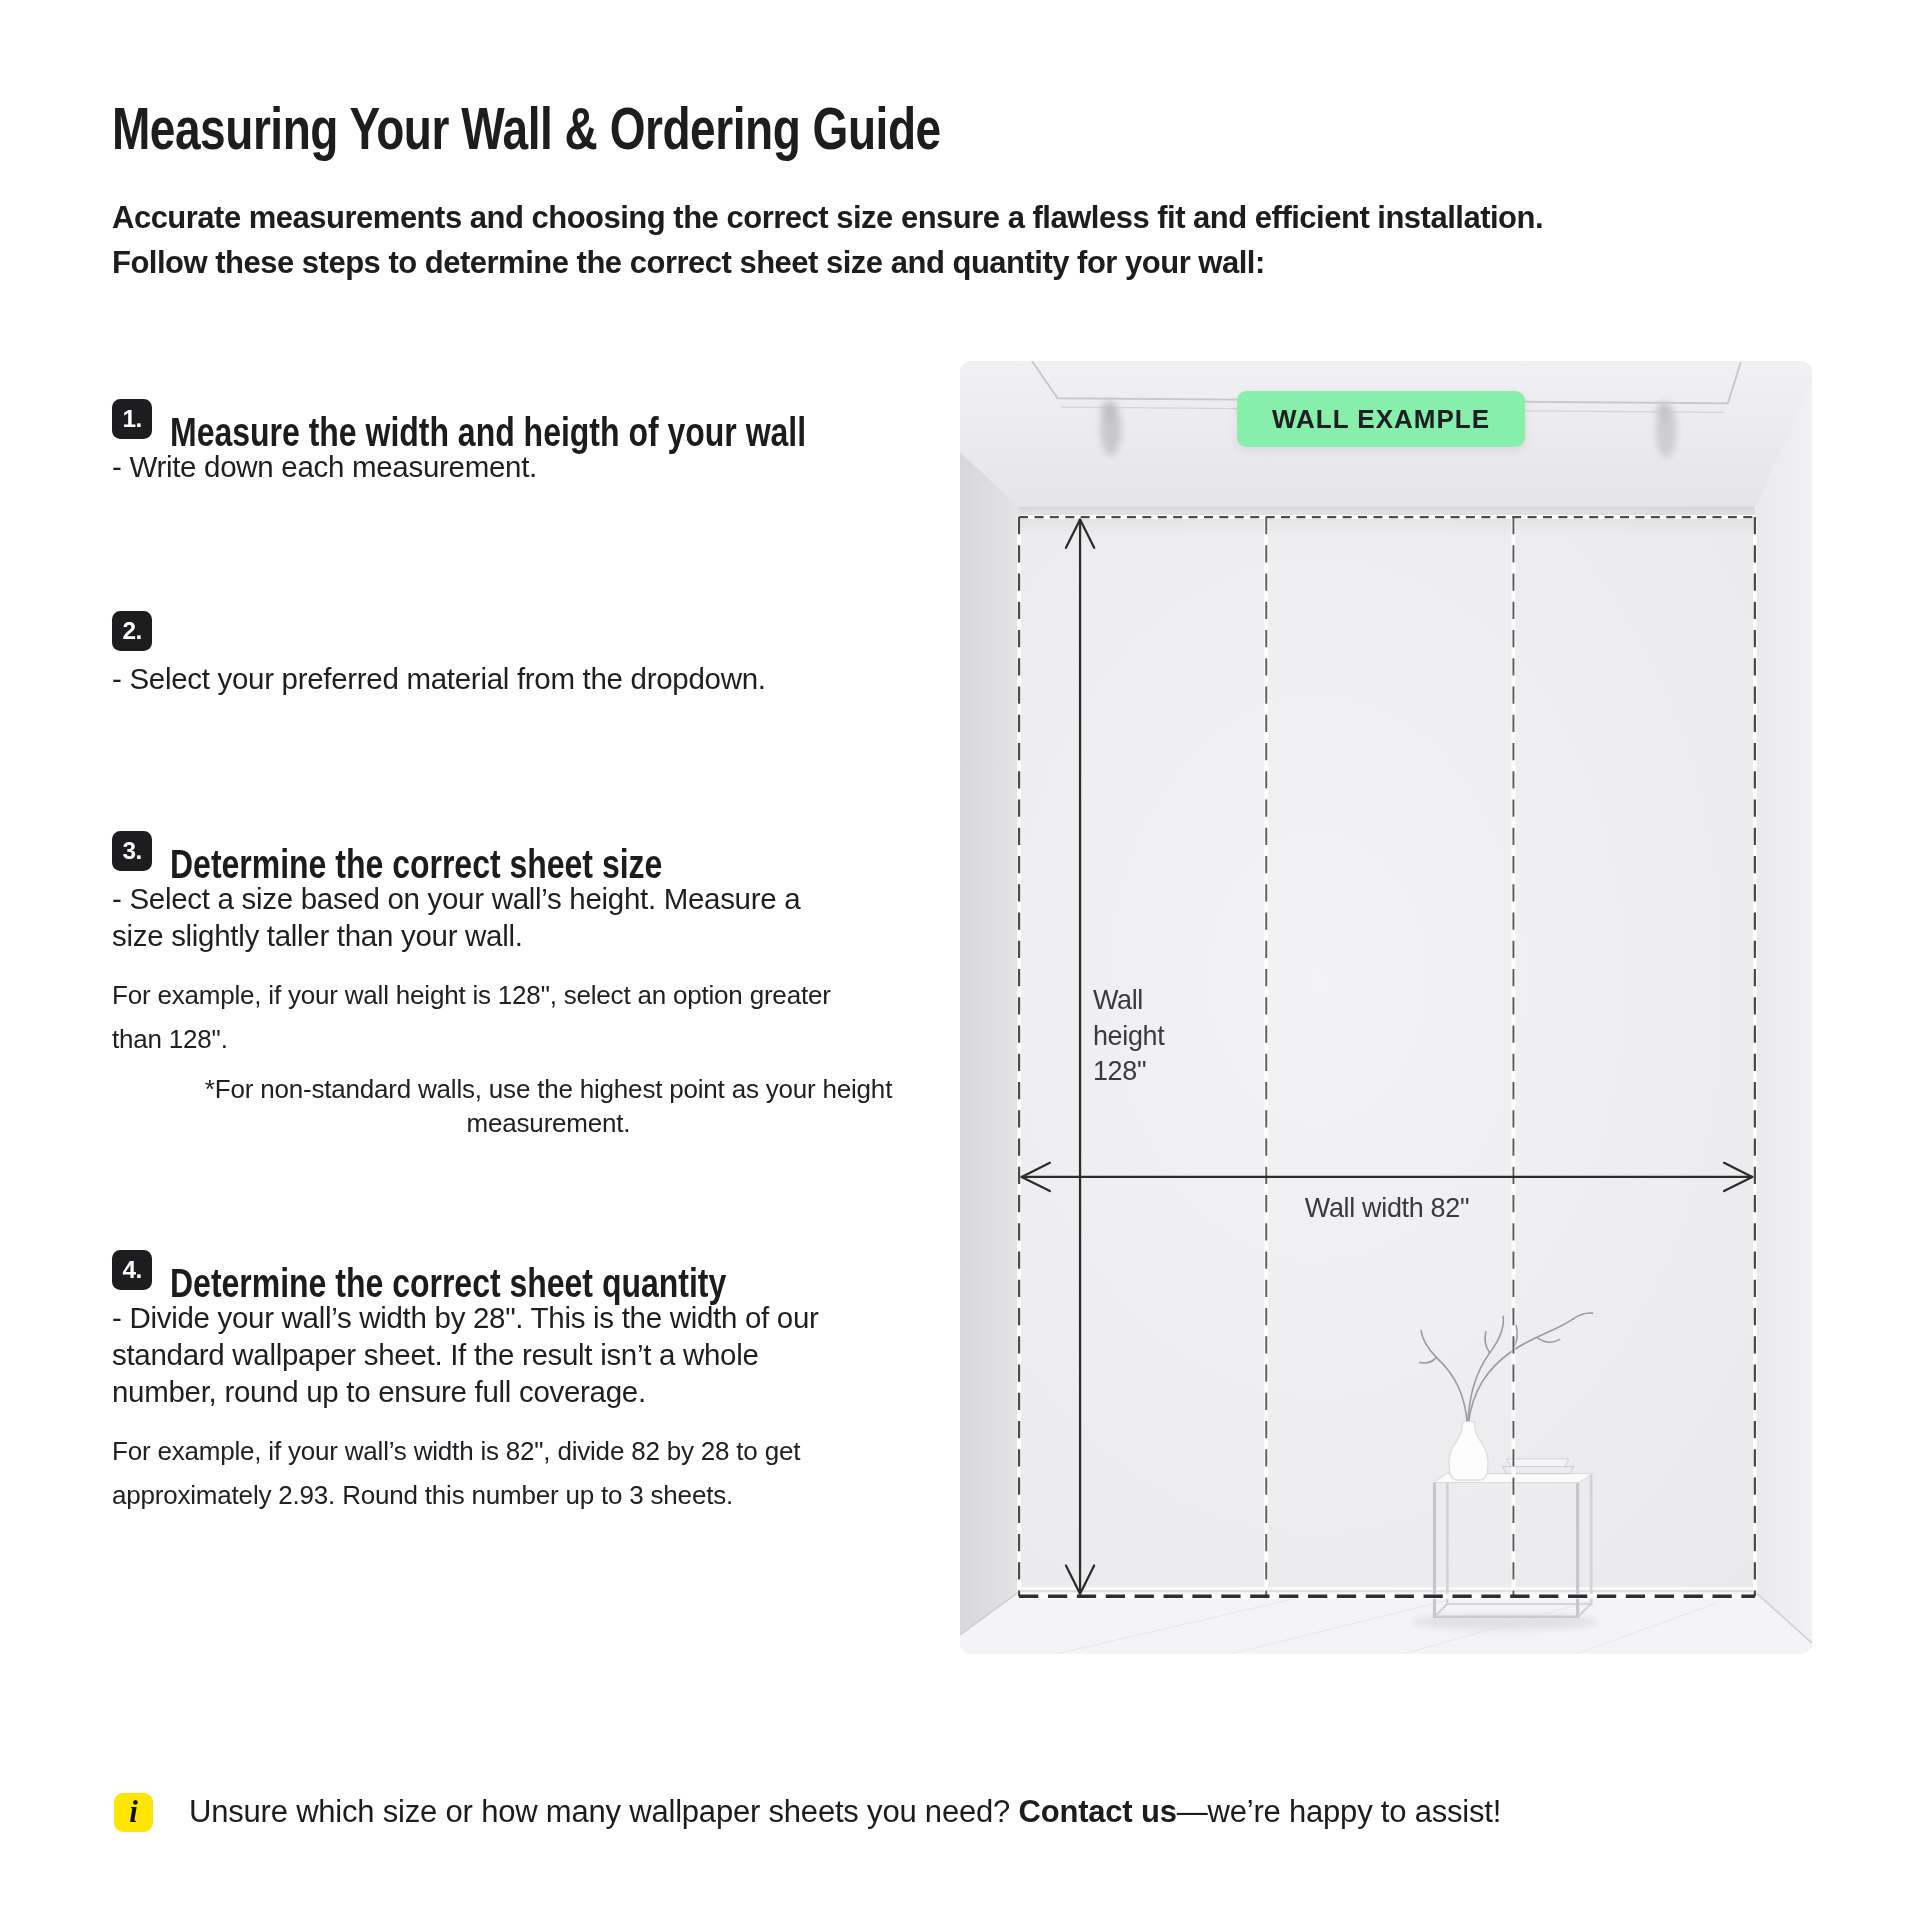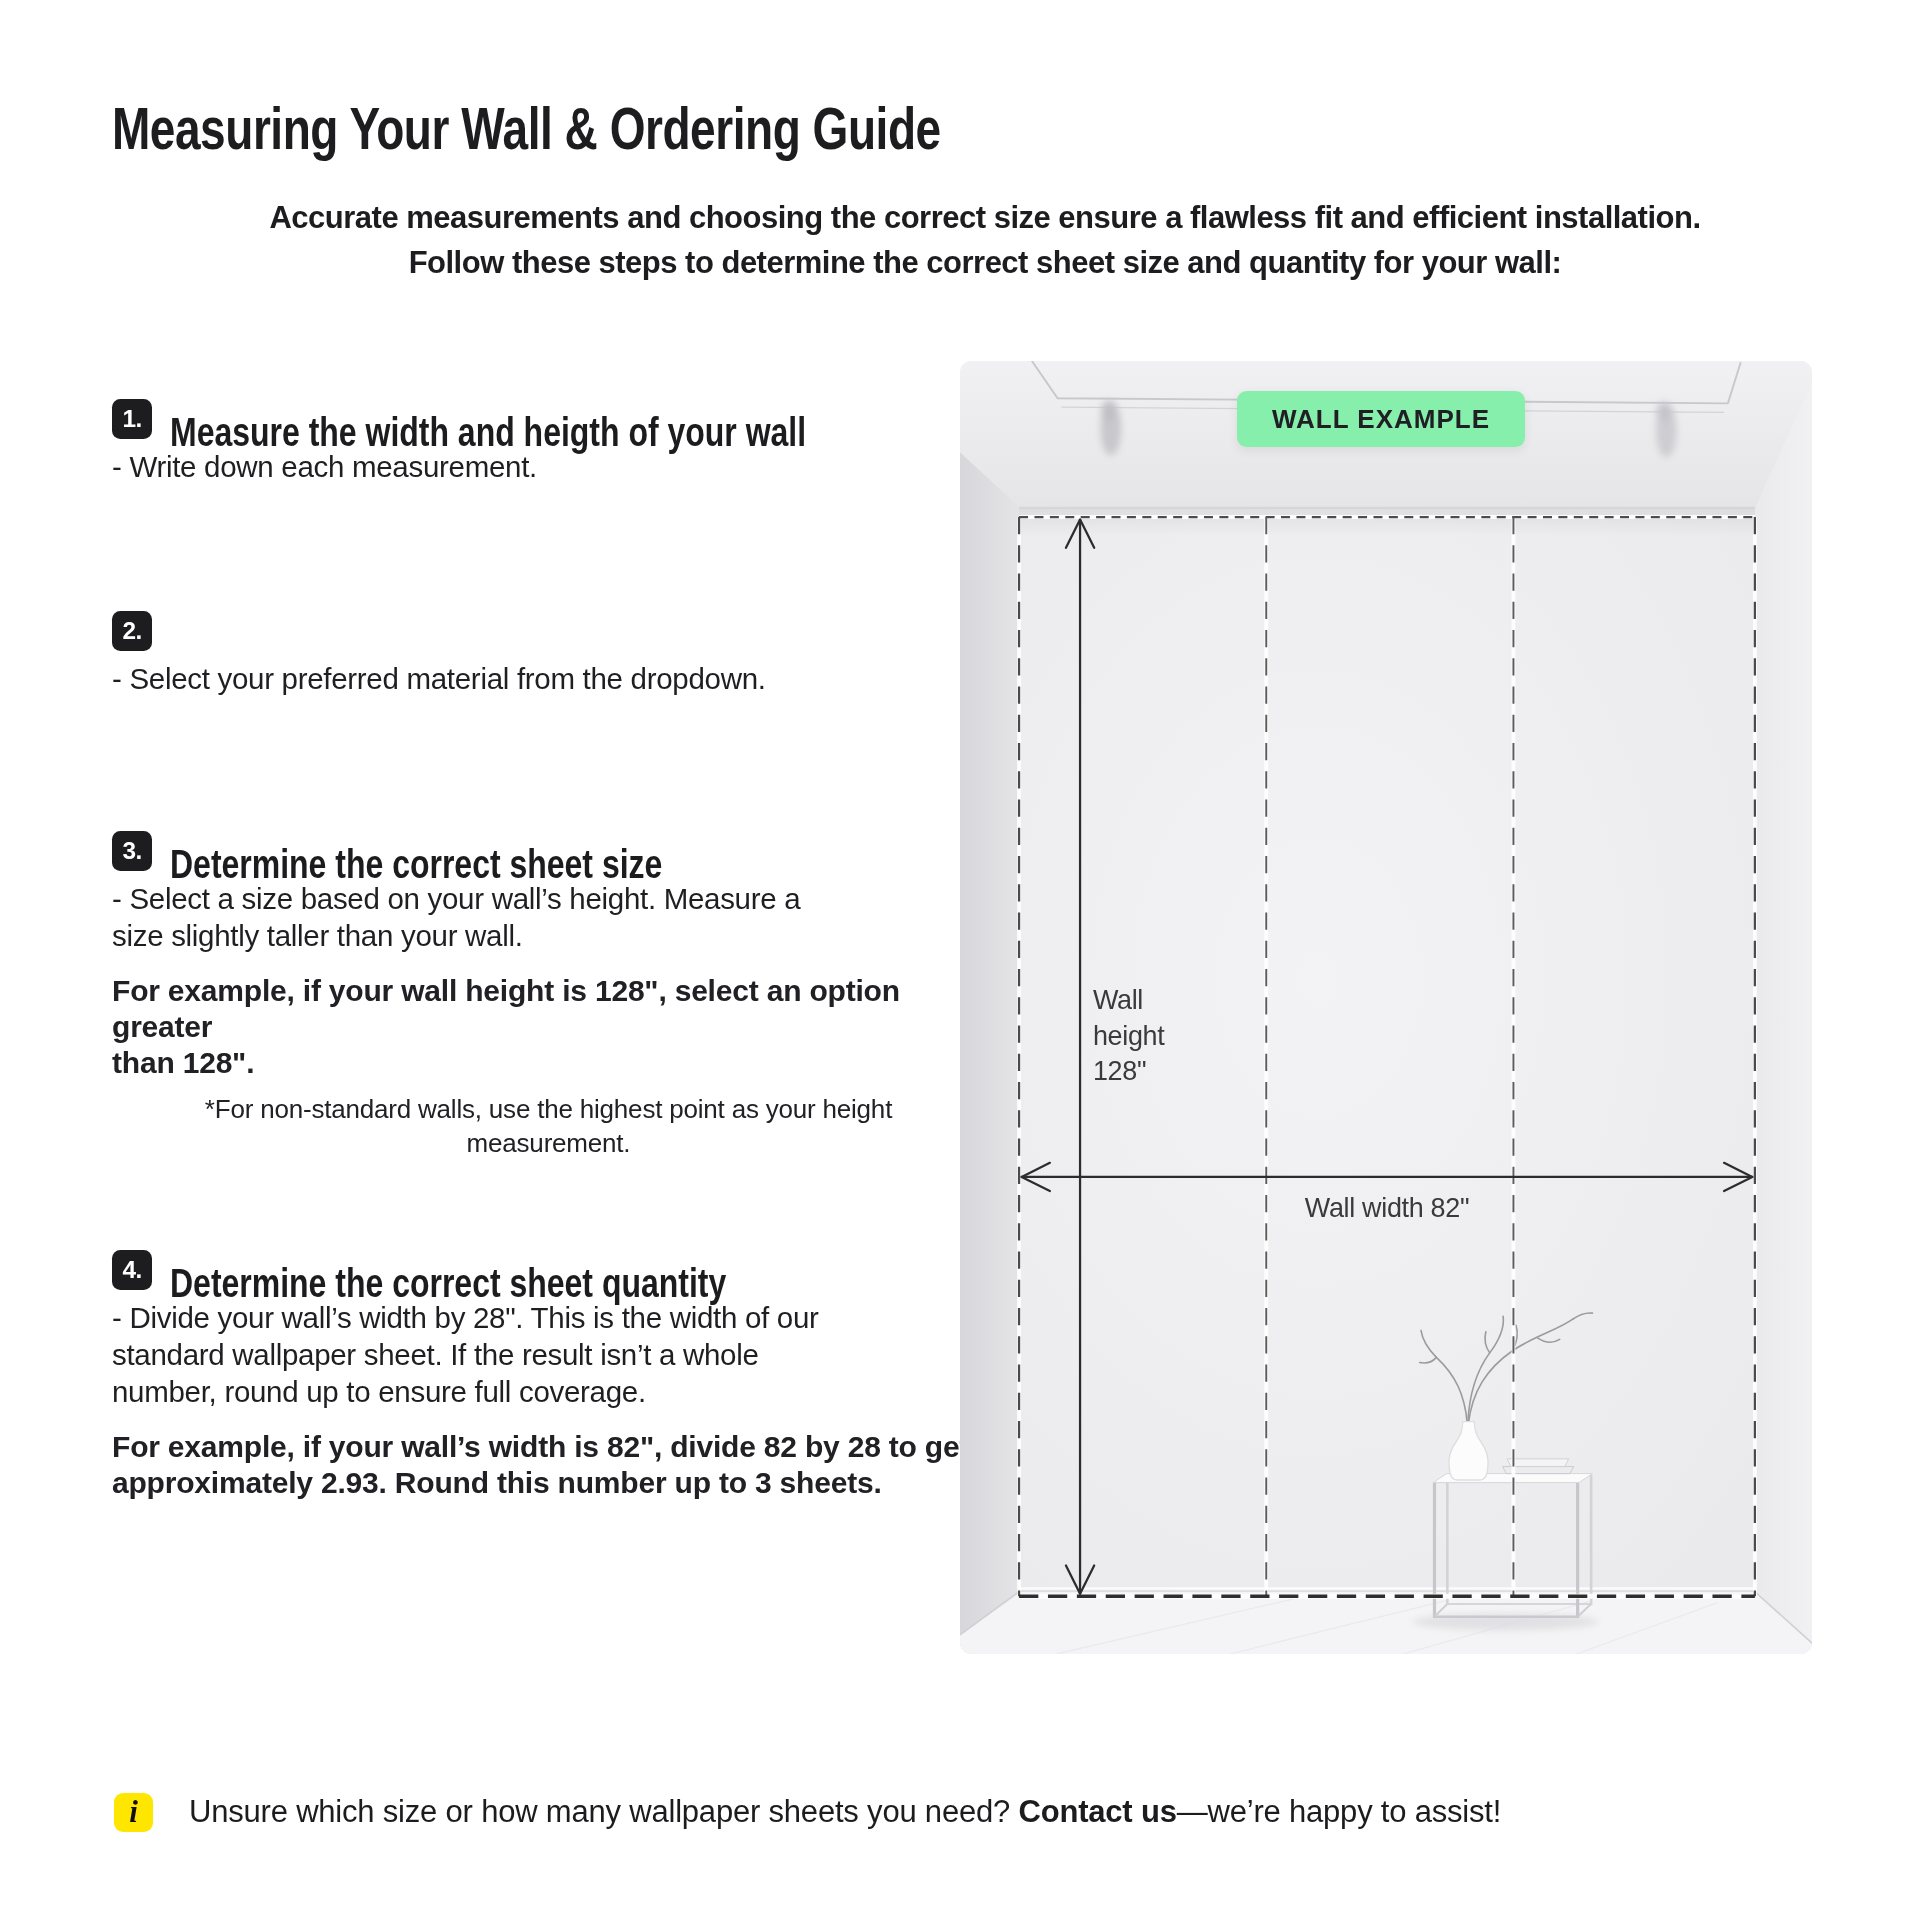--- a/index.html
+++ b/index.html
@@ -5,30 +5,30 @@
   html,body{margin:0;padding:0;}
   body{
     width:1926px;height:1926px;position:relative;background:#ffffff;
     font-family:"Liberation Sans",sans-serif;color:#1d1d1f;overflow:hidden;
   }
   .cond{display:inline-block;transform:scaleX(.78);transform-origin:0 50%;}
 
   .title{position:absolute;left:112px;top:95px;margin:0;font-size:59px;font-weight:700;white-space:nowrap;letter-spacing:-0.6px;}
 
   .intro{position:absolute;left:112px;top:195px;margin:0;font-size:31px;font-weight:700;
-         line-height:45px;letter-spacing:-0.5px;white-space:pre-line;width:1746px;text-align:center;}
+         line-height:45px;letter-spacing:-0.5px;white-space:pre-line;width:1746px;}
 
   .step{position:absolute;left:112px;width:873px;}
   #step1{top:398px;} #step2{top:610px;} #step3{top:830px;} #step4{top:1249px;}
   .step-head{display:flex;align-items:center;gap:18px;height:41px;}
   .badge{flex:0 0 auto;width:40px;height:40px;border-radius:8.3px;background:#1d1d1f;color:#ffffff;
          font-size:24.4px;font-weight:700;display:flex;align-items:center;justify-content:center;letter-spacing:-0.6px;}
   .step-heading{font-size:41px;font-weight:700;white-space:nowrap;color:#1c1c1e;margin-top:28px;}
   .step-body{margin:9px 0 0;font-size:29.5px;line-height:37px;letter-spacing:-0.3px;white-space:pre-line;color:#1f1f22;}
-  .step-example{margin:19px 0 0;font-size:30px;line-height:36px;letter-spacing:-0.2px;white-space:pre-line;color:#212125;font-weight:bold;}
+  .step-example{margin:19px 0 0;font-size:26px;line-height:44px;letter-spacing:-0.2px;white-space:pre-line;color:#212125;}
   .step-note{margin:11px 0 0;font-size:26px;line-height:34px;letter-spacing:-0.2px;white-space:pre-line;color:#212125;text-align:center;}
 
   .photo{position:absolute;left:960px;top:361px;width:852px;height:1293px;margin:0;
          border-radius:11.6px;overflow:hidden;background:#eeeef0;}
   .photo svg{display:block;width:100%;height:100%;}
   .svg-label{font-family:"Liberation Sans",sans-serif;font-size:42px;fill:#3a3a3e;letter-spacing:-0.5px;}
   .svg-label.mid{text-anchor:middle;}
   .wall-badge{position:absolute;left:277px;top:30px;width:288px;height:56px;background:#86efac;border-radius:9.6px;
          display:flex;align-items:center;justify-content:center;font-size:26px;font-weight:700;
          letter-spacing:1px;color:#202024;box-shadow:0 3.2px 10.3px rgba(0,0,0,.07);}

